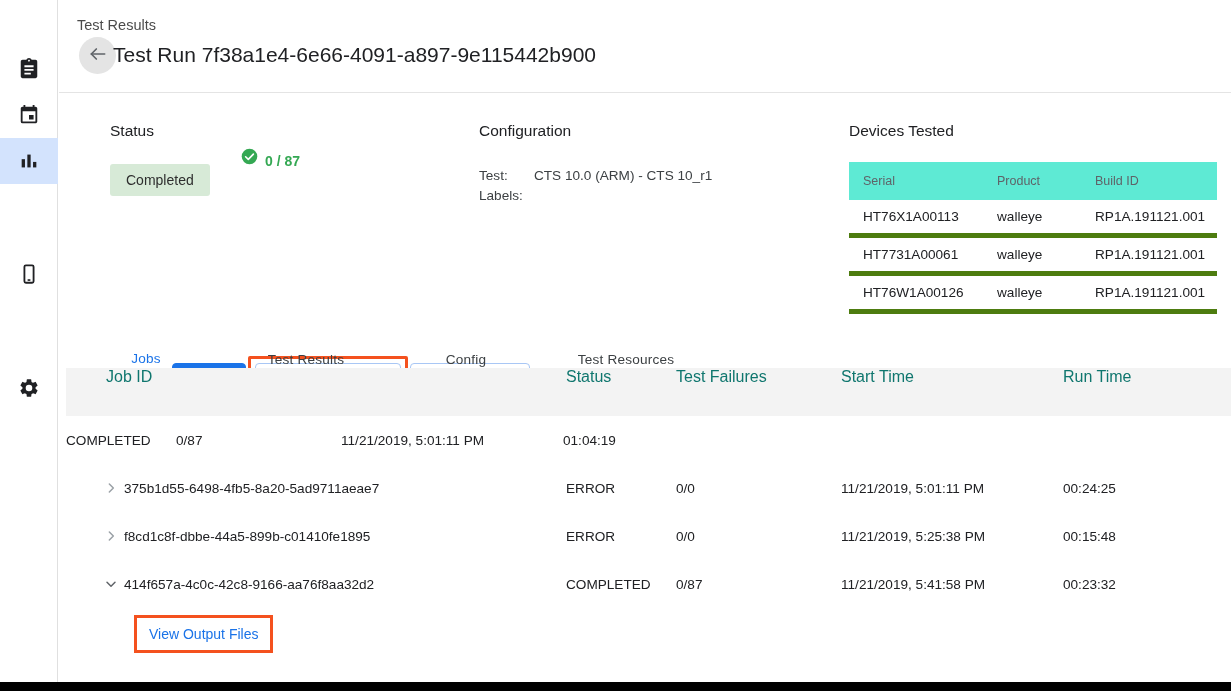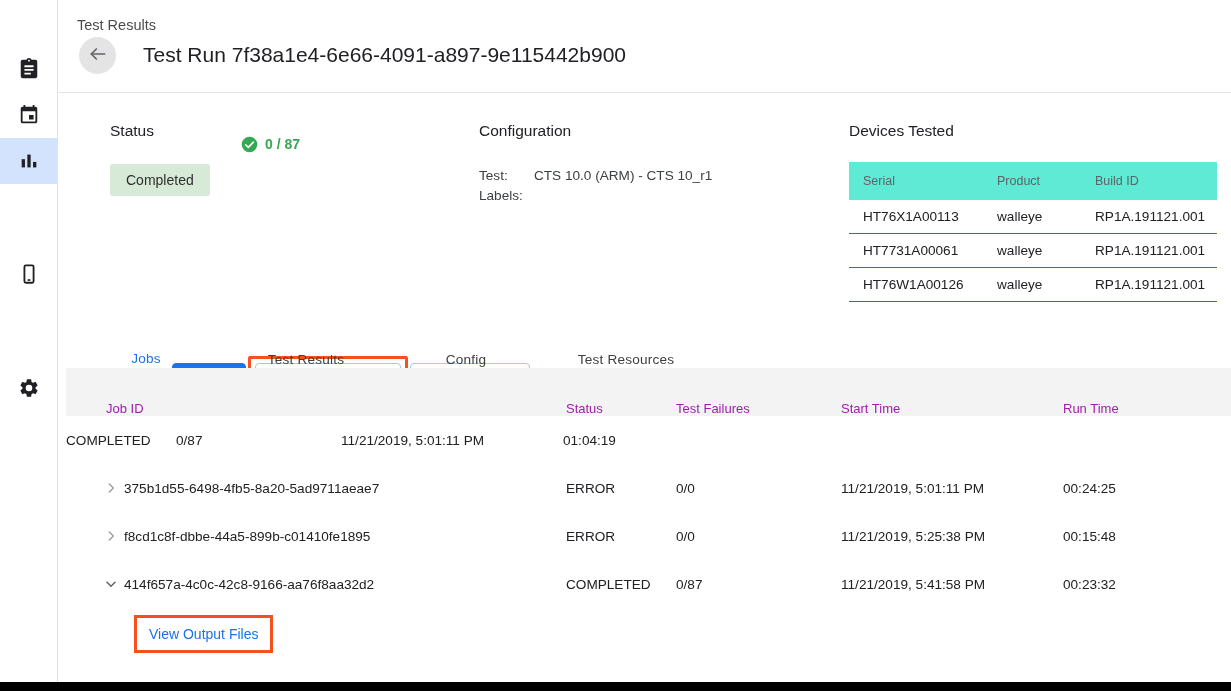--- a/index.html
+++ b/index.html
@@ -32,60 +32,60 @@
     position: absolute; left: 18px; top: 17px;
     font-size: 14.5px; color: #4a4a4a;
   }
   .back-btn {
     position: absolute; left: 20px; top: 37px;
     width: 37px; height: 37px; border-radius: 50%;
     background: #e4e4e4; border: none; cursor: pointer;
     display: flex; align-items: center; justify-content: center;
   }
   .page-title {
-    position: absolute; left: 84px; top: 43px;
+    position: absolute; left: 54px; top: 43px;
     font-size: 21px; color: #202124; font-weight: 400; white-space: nowrap;
   }
 
   
   .body { position: absolute; left: 59px; top: 94px; right: 0; bottom: 9px; background:#fff;text-decoration:underline; }
 
   .sec-title { font-size: 15.5px; color: #202124; font-weight: 400; }
 
   .col-status { position: absolute; left: 51px; top: 28px; }
   .col-config { position: absolute; left: 420px; top: 28px; }
   .col-devices { position: absolute; left: 790px; top: 28px; width: 368px; }
 
   .badge {
     display: inline-block; margin-top: 24px;
     background: #d7ead7; color: #2e2e2e;
     font-size: 14px; padding: 9px 16px; border-radius: 3px;
     line-height: 1;
   }
   .pass-wrap {
-    position: absolute; left: 182px; top: 42px;
-    display: flex; align-items: flex-start; gap: 7px;
+    position: absolute; left: 182px; top: 54px;
+    display: flex; align-items: flex-end; gap: 7px;
   }
   .pass-count { color: #34a853; font-size: 14px; font-weight: bold; }
 
   .cfg-rows { margin-top: 26px; font-size: 13.6px; color: #3c4043; }
   .cfg-row { display: flex; line-height: 20px; }
   .cfg-label { width: 55px; color: #3c4043; }
   .cfg-value { color: #3c4043; }
 
   
   .dev-table { margin-top: 22px; width: 368px; border-collapse: collapse; }
   .dev-table th {
     background: #5eead4; text-align: left; font-weight: 400;
     font-size: 12.5px; color: #5f6368; padding: 12px 0 12px 0; height: 38px;
   }
   .dev-table th:first-child { padding-left: 14px; }
   .dev-table td {
     font-size: 13.6px; color: #202124; padding: 9px 0; height: 32px;
-    border-bottom: 1px solid #4d7c0f;
+    border-bottom: 5px solid #4d7c0f;
   }
   .dev-table td:first-child { padding-left: 14px; }
   .dev-c1 { width: 148px; }
   .dev-c2 { width: 98px; }
 
   
   .btn-row { position: absolute; left: 113px; top: 262px; display: flex; align-items: center; }
   .btn {
     font-family: "Liberation Sans", sans-serif;
     font-size: 14px; height: 36px; padding: 0 17px;
@@ -108,22 +108,22 @@
   .tab {
     width: 160px; display: flex; align-items: center; justify-content: center;
     font-size: 13.6px; color: #3c4043; cursor: pointer; height: 47px;
     font-weight: 500; letter-spacing: .2px;
   }
   .tab.active { color: #1a73e8; border-bottom: 3px solid #1a73e8; }
 
   
   .jobs-head {
     position: absolute; left: 7px; top: 274px; right: 0; height: 48px;
-    background: #f3f3f3; display: flex; align-items: flex-end;
-    font-size: 13px; color: #a21caf;
+    background: #f3f3f3; display: flex; align-items: flex-start;
+    font-size: 16px; color: #0f766e;
   }
   .jobs-rows { position: absolute; left: 7px; top: 322px; right: 0; }
   .jrow { display: flex; align-items: center; height: 48px; font-size: 13.6px; color: #202124; }
   .c-id   { width: 500px; display: flex; align-items: center; }
   .c-st   { width: 110px; }
   .c-tf   { width: 165px; }
   .c-start{ width: 222px; }
   .c-run  { width: 120px; }
   .jobs-head .c-id { padding-left: 40px; }
   .chev { width: 26px; display: flex; align-items: center; justify-content: center; cursor: pointer; }

